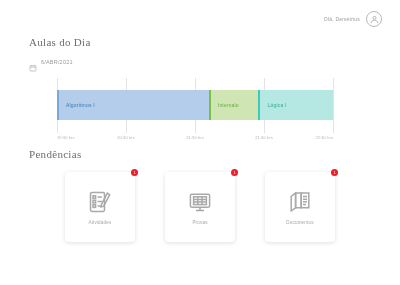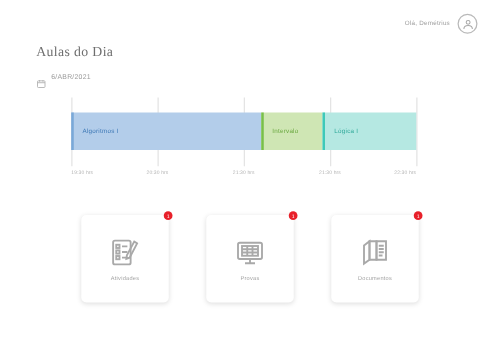--- a/index.html
+++ b/index.html
@@ -251,20 +251,21 @@
       </div>
     <div class="ticks">
         <div class="tick-label" style="left: 0%;">19:30 hrs</div>
         <div class="tick-label" style="left: 25%; transform: translateX(-50%);">20:30 hrs</div>
         <div class="tick-label" style="left: 50%; transform: translateX(-50%);">21:30 hrs</div>
         <div class="tick-label" style="left: 75%; transform: translateX(-50%);">21:30 hrs</div>
         <div class="tick-label" style="left: 100%; transform: translateX(-100%);">22:30 hrs</div>
       </div>
   </div>
 
+  <div class="section-title pendencias">Pendências</div>
 
   <div class="cards">
       <div class="card">
         <span class="badge">1</span>
         <span class="card-icon">
           <svg viewBox="0 0 24 24" width="24" height="24" fill="none" stroke="currentColor" stroke-width="1.5">
             <rect x="2.5" y="2.5" width="14" height="19" rx="1.4"></rect>
             <rect x="5" y="5.8" width="2.6" height="2.6"></rect>
             <rect x="5" y="10.3" width="2.6" height="2.6"></rect>
             <rect x="5" y="14.8" width="2.6" height="2.6"></rect>

